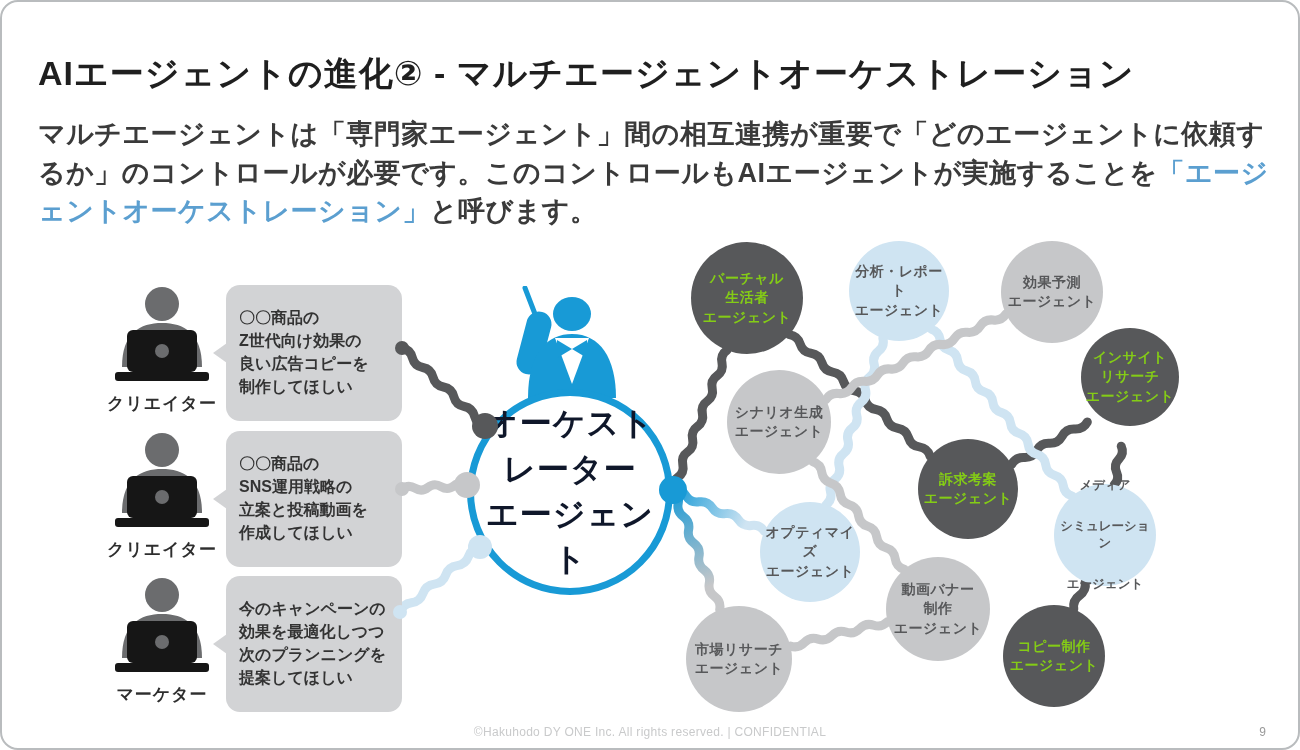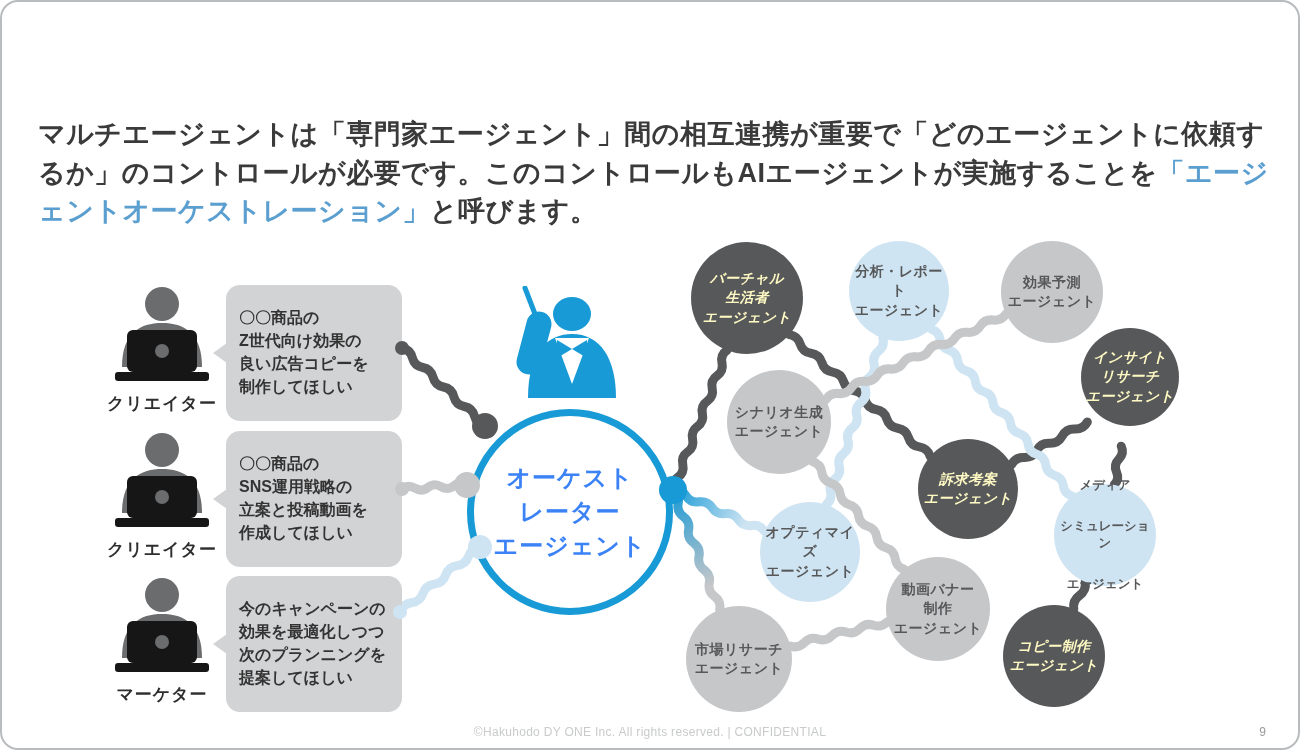--- a/index.html
+++ b/index.html
@@ -14,43 +14,44 @@
   svg.links{position:absolute;left:0;top:0;z-index:1;}
   .persona{position:absolute;width:110px;text-align:center;z-index:2;}
   .persona-label{font-size:17px;font-weight:700;color:#2e2e2e;letter-spacing:1px;margin-top:3px;white-space:nowrap;}
   .bubble{position:absolute;left:224px;width:150px;background:#d2d3d5;border-radius:14px;
          padding:22px 13px;font-size:16px;font-weight:700;color:#333;line-height:1.43;z-index:2;}
   .bubble::before{content:"";position:absolute;left:-13px;top:50%;margin-top:-10px;width:0;height:0;
          border:10px solid transparent;border-right:14px solid #d2d3d5;border-left:0;}
   .agent{position:absolute;border-radius:50%;display:flex;flex-direction:column;align-items:center;
          justify-content:center;text-align:center;font-weight:700;font-size:14px;line-height:1.38;
          letter-spacing:.5px;z-index:2;}
-  .agent.dark{background:#57585a;color:#fef9c3;font-style:italic;}
+  .agent.dark{background:#57585a;color:#84cc16;}
   .agent.gray{background:#c6c7c9;color:#57585a;}
   .agent.light_blue{background:#cfe4f2;color:#57585a;}
   .agent.small{font-size:12.5px;letter-spacing:0;}
   .conductor{position:absolute;left:508px;top:284px;z-index:2;}
-  .orch{position:absolute;left:465px;top:407px;width:206px;height:206px;box-sizing:border-box;
+  .orch{position:absolute;left:465px;top:387px;width:206px;height:206px;box-sizing:border-box;
          border:7px solid #189ad6;border-radius:50%;background:#fff;display:flex;flex-direction:column;
-         align-items:center;justify-content:center;text-align:center;color:#3b82f6;font-weight:800;
-         font-size:24px;line-height:1.42;letter-spacing:1px;z-index:3;}
+         align-items:center;justify-content:center;text-align:center;color:#0f172a;font-weight:800;
+         font-size:32px;line-height:1.42;letter-spacing:1px;z-index:3;}
   .dot{position:absolute;border-radius:50%;z-index:4;}
   .dot.dark{background:#57585a;}
   .dot.gray{background:#c6c7c9;}
   .dot.light_blue{background:#cfe4f2;}
   .dot.blue{background:#189ad6;}
   .footer-copy{position:absolute;bottom:9px;left:0;width:100%;text-align:center;font-size:12px;
          color:#c9cacb;letter-spacing:.3px;z-index:2;}
   .page-num{position:absolute;bottom:9px;right:32px;font-size:12px;color:#9a9a9a;z-index:3;}
 </style>
 </head>
 <body>
 
 <div class="slide">
 
+  <h1 class="slide-title">AIエージェントの進化② - マルチエージェントオーケストレーション</h1>
 
   <p class="intro" id="intro"><span>マルチエージェントは「専門家エージェント」間の相互連携が重要で「どのエージェントに依頼するか」のコントロールが必要です。このコントロールもAIエージェントが実施することを</span><span class="accent">「エージェントオーケストレーション」</span><span>と呼びます。</span></p>
 
   <svg class="links" id="links" width="1300" height="750">
     <defs id="link-defs">
         <linearGradient id="grad-4" gradientUnits="userSpaceOnUse" x1="671" y1="488" x2="762.4475772682315" y2="529.3850349681048">
           <stop offset="0" stop-color="#189ad6"></stop>
           <stop offset="0.8" stop-color="#cfe4f2"></stop>
         </linearGradient>
         <linearGradient id="grad-5" gradientUnits="userSpaceOnUse" x1="671" y1="488" x2="717.7198822743601" y2="607.6312137025279">

